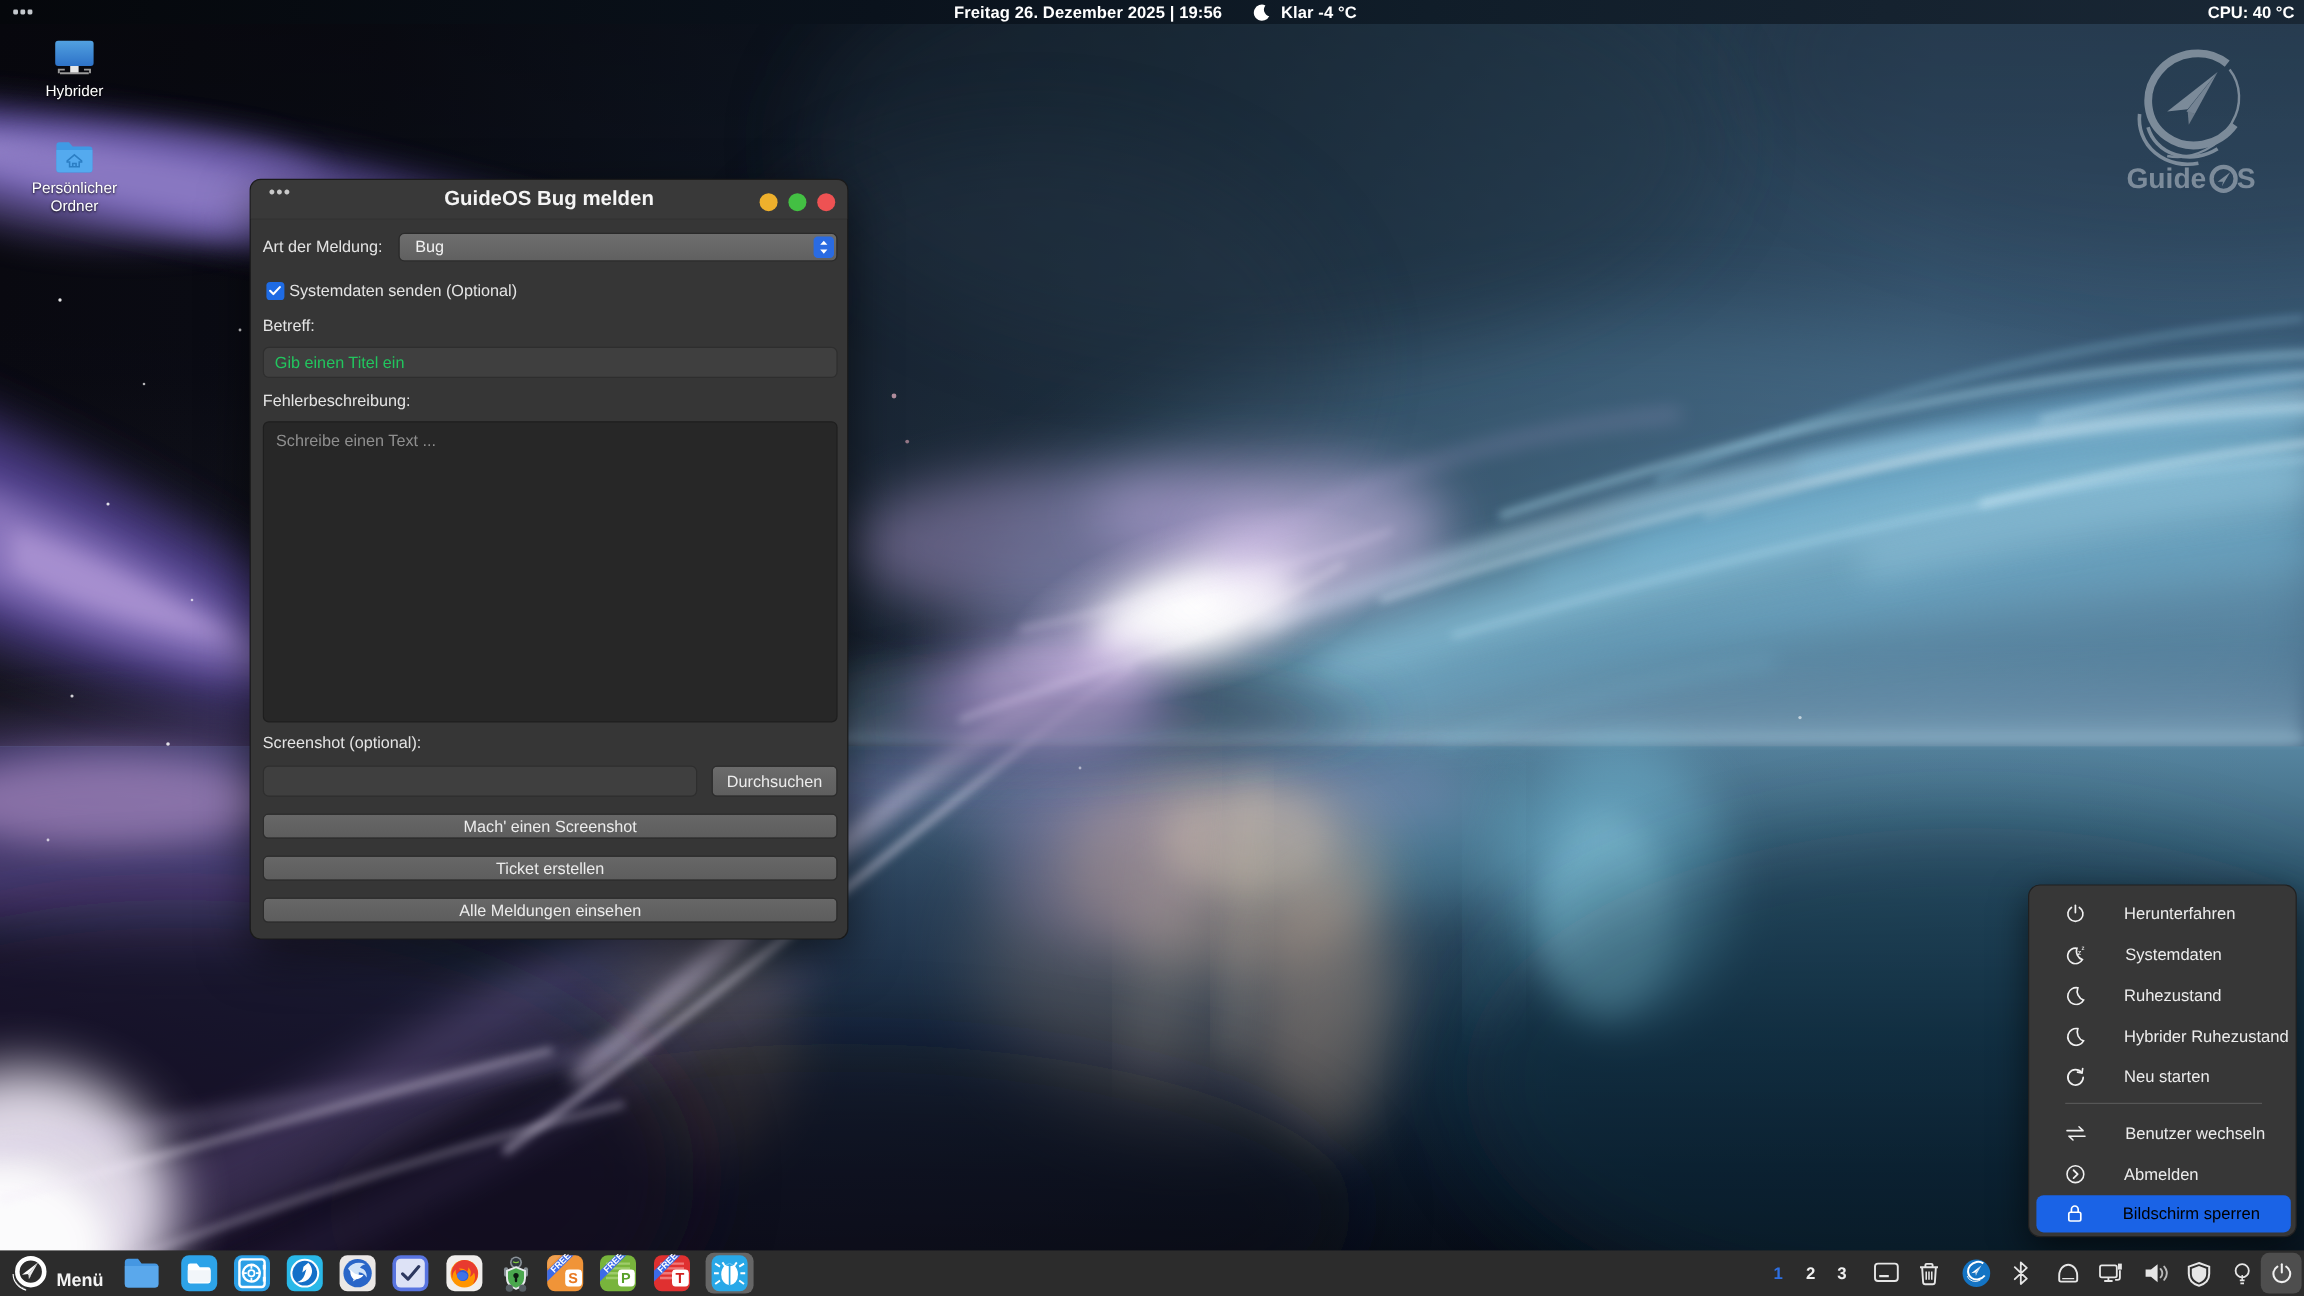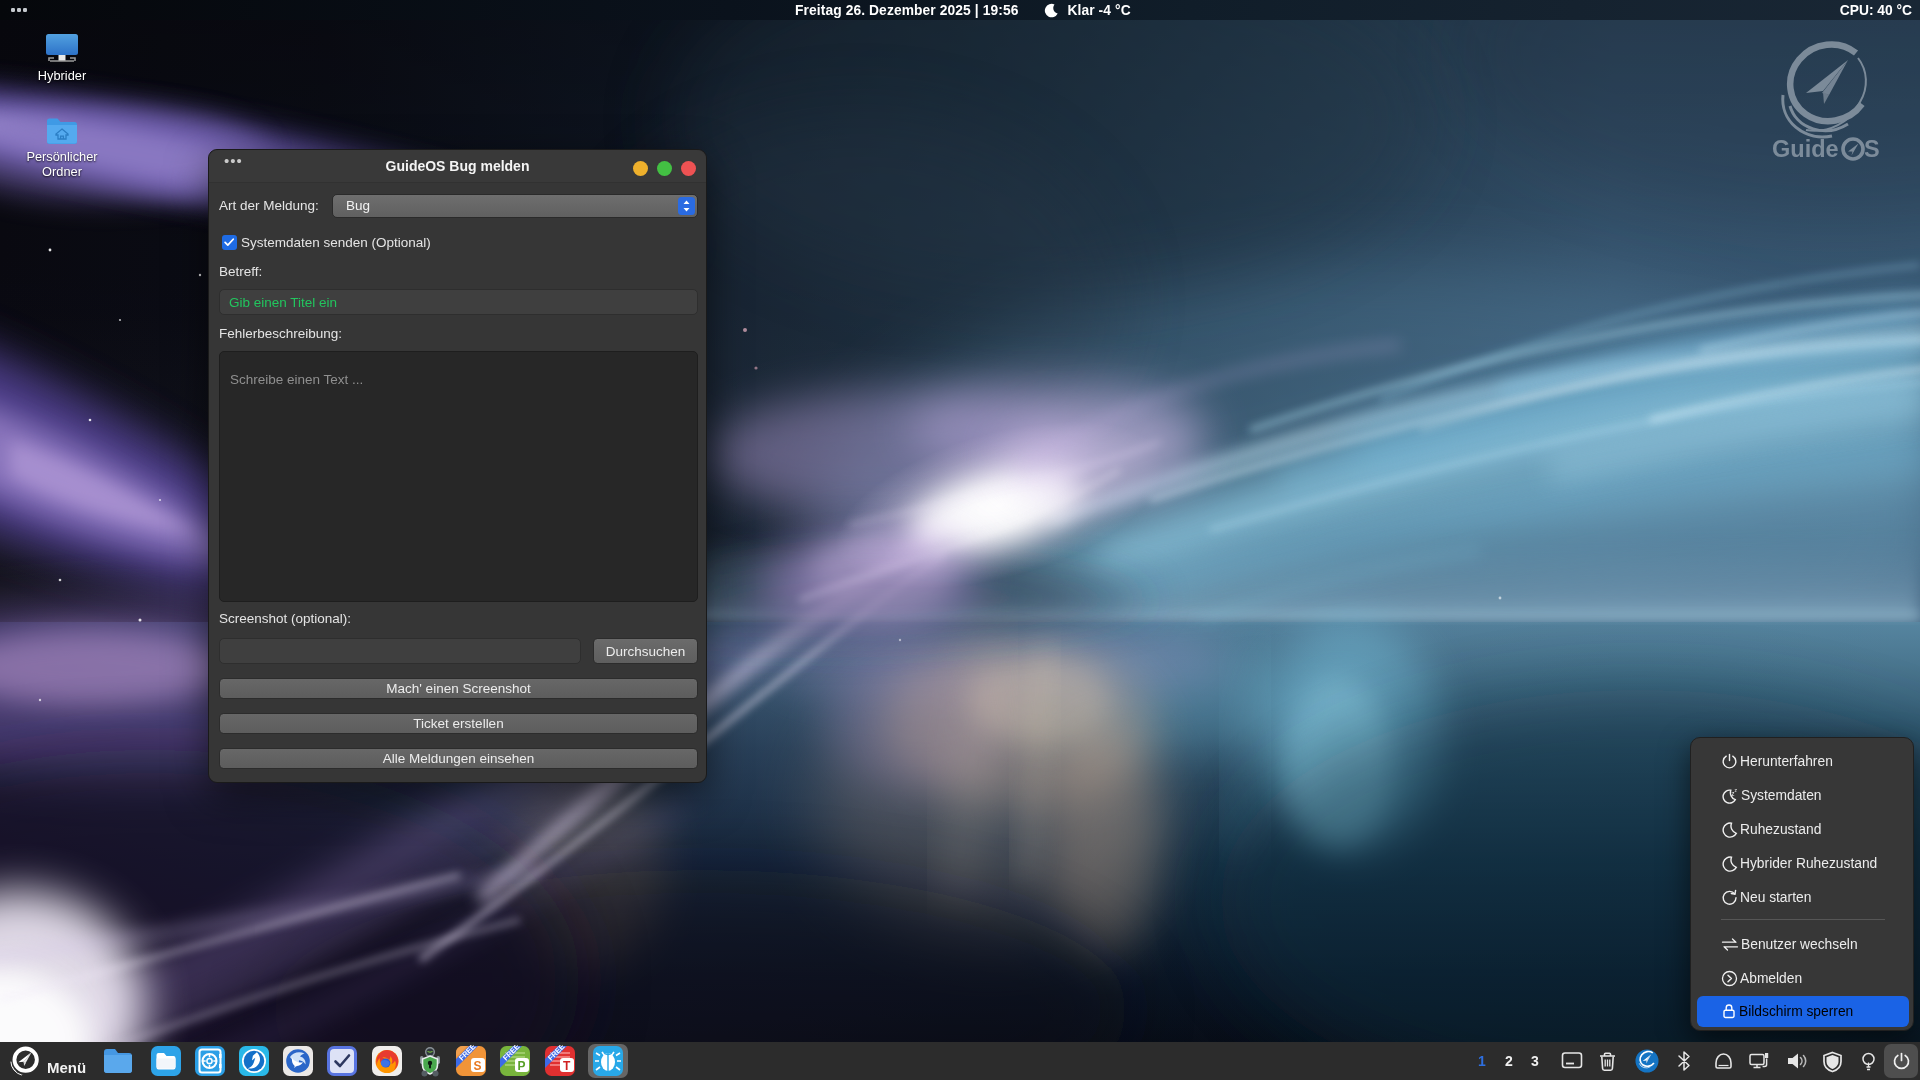--- a/index.html
+++ b/index.html
@@ -12,30 +12,30 @@
 #pdots{position:absolute;left:11px;top:8px;display:flex;gap:2.5px}
 #pdots i{width:3.5px;height:3.5px;background:#c4c8cd;border-radius:1.2px;display:block}
 #pcenter{position:absolute;left:795px;top:0;height:21px;display:flex;align-items:center;font-weight:bold;font-size:13.8px;letter-spacing:.1px}
 #pcpu{position:absolute;right:8px;top:0;height:21px;display:flex;align-items:center;font-weight:bold;font-size:13.8px}
 
 .dicon{position:absolute;color:#fff;font-size:12.8px;text-align:center;text-shadow:0 1px 2px rgba(0,0,0,.9);z-index:5;line-height:15px}
 
 #dlg{position:absolute;left:208px;top:149px;width:499px;height:634px;background:#363636;border:1px solid #1a1a1a;border-radius:9px;box-shadow:0 14px 40px rgba(0,0,0,.55);z-index:20;color:#e6e6e6;font-size:13.5px}
 #dlgtitle{position:absolute;left:0;top:0;width:100%;height:33px;border-bottom:1px solid #313131;border-radius:9px 9px 0 0;background:#393939}
 #dlgtitle .dots{position:absolute;left:15px;top:2px;color:#c9c9c9;font-size:15px;letter-spacing:1px}
-#dlgtitle .t{position:absolute;left:0;top:0;width:100%;text-align:center;line-height:32px;font-weight:bold;font-size:14px;color:#f4f4f4}
+#dlgtitle .t{position:absolute;left:0;top:0;width:100%;text-align:center;line-height:32px;font-weight:bold;font-size:17px;color:#f4f4f4}
 .tl{position:absolute;top:10.5px;width:15px;height:15px;border-radius:50%}
 .lbl{position:absolute;left:10px;color:#e4e4e4}
 .inp{position:absolute;background:#3f3f3f;border:1px solid #2e2e2e;border-radius:5px;color:#22c55e;display:flex;align-items:center;padding-left:9px}
 .btn{position:absolute;left:10px;width:479px;height:21px;background:linear-gradient(#676767,#5d5d5d);border:1px solid #2c2c2c;border-radius:4.5px;color:#ececec;text-align:center;line-height:20px;font-size:13.5px}
 
 #pmenu{position:absolute;left:1690px;top:737px;width:224px;height:294px;background:#373737;border:1px solid #202020;border-radius:10px;box-shadow:0 10px 30px rgba(0,0,0,.6);z-index:25;color:#ececec;font-size:13.8px}
 .pmi{position:absolute;left:6px;width:212px;height:30px;display:flex;align-items:center;border-radius:6px}
 .pmi svg{margin-left:24px;flex:0 0 auto}
-.pmi span{margin-left:2px;white-space:nowrap}
+.pmi span{margin-left:32px;white-space:nowrap}
 .pmsep{position:absolute;left:30px;width:164px;height:1px;background:#565656}
 
 #tbar{position:absolute;left:0;top:1042px;width:1920px;height:38px;background:#2c2c2c;z-index:30}
 .ticon{position:absolute;top:3px;width:32px;height:32px}
 .tray{position:absolute;top:9px}
 .ws{position:absolute;top:0;height:38px;display:flex;align-items:center;font-weight:bold;font-size:14px}
 #menulbl{position:absolute;left:47px;top:0;height:50px;display:flex;align-items:center;font-weight:bold;font-size:15px;color:#f2f2f2}
 </style>
 </head>
 <body>
@@ -270,21 +270,21 @@
  </div>
  <span style="position:absolute;left:13px;top:85px;width:14.5px;height:14.5px;background:#1e6be4;border-radius:3px">
    <svg width="14.5" height="14.5" viewBox="0 0 15 15" style="display:block">
         <path d="M3.2 7.6 L6 10.4 L11.6 4.4" stroke="#fff" stroke-width="1.8" fill="none" stroke-linecap="round" stroke-linejoin="round"></path>
       </svg>
  </span>
  <div class="lbl" style="left:32px;top:85px">Systemdaten senden (Optional)</div>
  <div class="lbl" style="top:114px">Betreff:</div>
  <div class="inp" style="left:10px;top:139px;width:479px;height:26px">Gib einen Titel ein</div>
  <div class="lbl" style="top:176px">Fehlerbeschreibung:</div>
- <div class="inp" style="left:10px;top:201px;width:479px;height:251px;align-items:flex-start;padding-top:20px;background:#272727;border-color:#1e1e1e;color:#8f8f8f;padding-left:10px">Schreibe einen Text ...</div>
+ <div class="inp" style="left:10px;top:201px;width:479px;height:251px;align-items:flex-start;padding-top:8px;background:#272727;border-color:#1e1e1e;color:#8f8f8f;padding-left:10px">Schreibe einen Text ...</div>
  <div class="lbl" style="top:461px">Screenshot (optional):</div>
  <div class="inp" style="left:10px;top:488px;width:362px;height:26px"></div>
  <div class="btn" style="left:384px;top:488px;width:105px;height:26px;line-height:25px;background:linear-gradient(#6b6b6b,#5e5e5e)">Durchsuchen</div>
  <div class="btn" style="top:563px">Ticket erstellen</div>
  <div class="btn" style="top:528px">Mach' einen Screenshot</div>
  <div class="btn" style="top:598px">Alle Meldungen einsehen</div>
 </div>
 <div id="pmenu">
  <div class="pmi" style="top:8px">
       <svg width="17" height="17" viewBox="0 0 17 17" fill="none" stroke="#f0f0f0" stroke-width="1.4" stroke-linecap="round">

